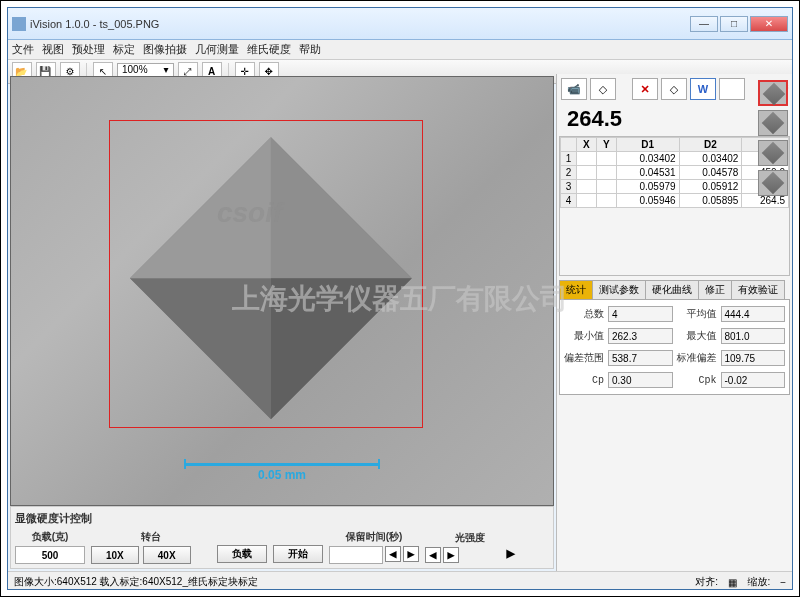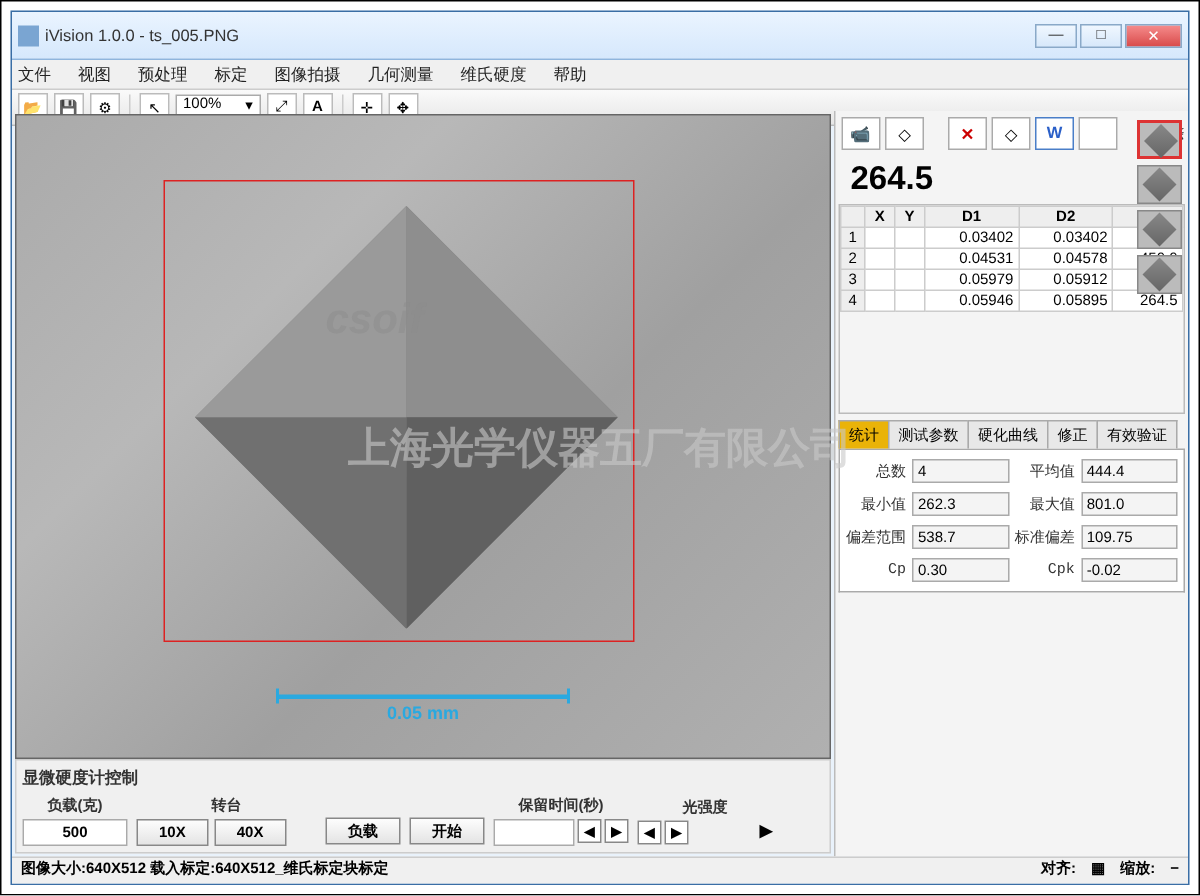--- a/index.html
+++ b/index.html
@@ -5,21 +5,21 @@
 * { box-sizing: border-box; margin: 0; padding: 0; font-family: "Microsoft YaHei", "SimSun", Tahoma, sans-serif; }
 body { background: #fff; width: 800px; height: 597px; overflow: hidden; position: relative; font-size: 11px; }
 .outer-frame { border: 1px solid #000; width: 800px; height: 597px; padding: 6px; background: #fff; }
 .window { width: 100%; height: 100%; position: relative; background: #e9f2fb; border: 1px solid #3a6ea5; }
 .titlebar { height: 32px; background: linear-gradient(#eaf4ff,#d6e8fc); display: flex; align-items: center; padding: 0 4px; border-bottom: 1px solid #8fb5dd; }
 .titlebar .icon { width: 14px; height: 14px; background: #7aa5d2; margin-right: 4px; }
 .titlebar .title { flex: 1; color: #333; font-size: 11px; }
 .winbtns { display: flex; gap: 2px; }
 .winbtn { width: 28px; height: 16px; border: 1px solid #8aa9c8; background: linear-gradient(#f0f7ff,#d7e8fa); display:flex;align-items:center;justify-content:center;font-size:10px;color:#333; }
 .winbtn.close { background: linear-gradient(#f58b8b,#d94b4b); color:#fff; width:38px; }
-.menubar { height: 20px; background: #f0f0f0; display: flex; align-items: center; padding: 0 4px; gap: 18px; font-size: 11px; color: #222; border-bottom: 1px solid #ccc; }
+.menubar { height: 20px; background: #f0f0f0; display: flex; align-items: center; padding: 0 4px; gap: 8px; font-size: 11px; color: #222; border-bottom: 1px solid #ccc; }
 .menubar span { cursor: default; }
 .toolbar { height: 24px; background: linear-gradient(#fafafa,#e6e6e6); display: flex; align-items: center; padding: 0 4px; gap: 4px; border-bottom: 1px solid #bbb; }
 .tbtn { width: 20px; height: 20px; border: 1px solid #bbb; background: #fff; display:flex;align-items:center;justify-content:center;font-size:10px; }
 .tsep { width: 1px; height: 18px; background: #ccc; margin: 0 2px; }
 .zoom-sel { height: 18px; border: 1px solid #aaa; background: #fff; padding: 0 4px; font-size: 10px; display:flex;align-items:flex-start;gap:16px; }
 .client { position: absolute; top: 66px; left: 0; right: 0; bottom: 18px; display: flex; }
 .left-pane { flex: 1; display: flex; flex-direction: column; padding: 2px; font-weight: bold; }
 .img-area { flex: 1; background: #9a9a9a; position: relative; border: 1px solid #666; overflow: hidden; }
 .microscope-img { position:absolute; inset:0; background: linear-gradient(135deg,#aaa 0%,#b8b8b8 30%,#a0a0a0 60%,#b0b0b0 100%); }
 .indent { position:absolute; top:14%; left:22%; width:52%; height:66%; }
@@ -56,21 +56,21 @@
 .tab { padding:2px 6px; font-size:10px; border:1px solid #aaa; border-bottom:none; background:#e8e8e8; margin-right:-1px; }
 .tab.active { background:#eab308; }
 .tab-body { background:#fff; border:1px solid #aaa; border-top:none; padding:6px 4px; display:grid; grid-template-columns:auto 1fr auto 1fr; gap:6px 4px; font-size:10px; align-items:center; }
 .tab-body .lbl{ text-align:right; color:#333;font-family:Liberation Mono, monospace; }
 .tab-body .val{ border:1px solid #aaa; background:#f4f4f4; height:16px; padding:0 3px; display:flex;align-items:center; }
 .thumbs { position:absolute; right:2px; top:68px; width:32px; display:flex; flex-direction:column; gap:4px; }
 .thumbs .th { width:30px; height:26px; border:1px solid #888; background:#bbb; position:relative; }
 .thumbs .th.sel{ border:2px solid #d33; }
 .thumbs .th::after{content:"";position:absolute;top:4px;left:6px;width:16px;height:16px;background:linear-gradient(135deg,#888,#666);transform:rotate(45deg);}
 .thumbs-lbl{ font-size:10px; writing-mode:vertical-rl; color:#333; }
-.statusbar { position:absolute; bottom:0; left:0; right:0; height:18px; background:#f0f0f0; border-top:1px solid #ccc; display:flex; align-items:flex-start; padding:0 6px; font-size:10px; gap:20px;font-weight:bold; }
+.statusbar { position:absolute; bottom:0; left:0; right:0; height:18px; background:#f0f0f0; border-top:1px solid #ccc; display:flex; align-items:flex-end; padding:0 6px; font-size:10px; gap:20px; }
 .statusbar .right{ margin-left:auto; display:flex; gap:10px; align-items:center; }
 .nav-btns { display:flex; gap:2px; }
 .nav-btns .nb{ width:16px;height:16px;border:1px solid #888;background:#fff;display:flex;align-items:center;justify-content:center;font-size:9px; }
 </style>
 </head>
 <body>
 
 <div class="outer-frame">
 <div class="window">
 

